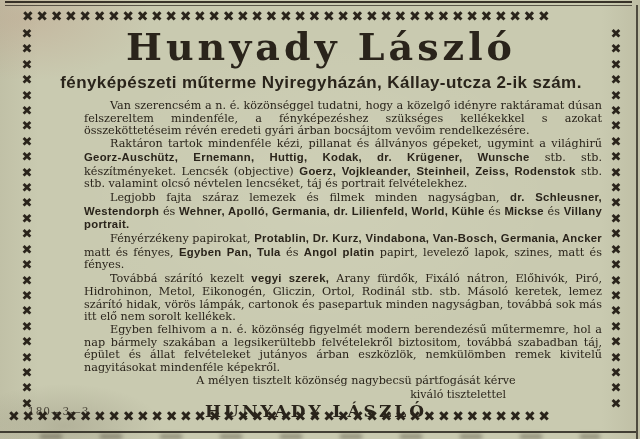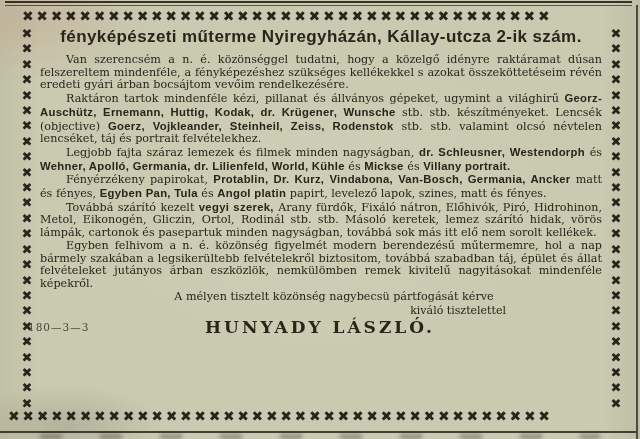--- a/index.html
+++ b/index.html
@@ -41,21 +41,21 @@
   
   .content{position:absolute;left:40px;right:38px;top:24px;}
   .title{
     text-align:center;font-family:"DejaVu Serif",serif;font-weight:700;
     font-size:38px;line-height:46px;letter-spacing:4px;margin:0;white-space:nowrap;
   }
   .subtitle{
     text-align:center;font-family:"Liberation Sans",sans-serif;font-weight:700;
     font-size:17px;line-height:21px;letter-spacing:.4px;margin:2px 0 0 0;white-space:nowrap;
   }
-  .paras{margin-top:7px;}
+  .paras{margin-top:7px;margin-left:44px;}
   .paras p{
     margin:0;text-indent:26px;text-align:justify;
     font-size:11.2px;line-height:12.7px;color:var(--ink);
   }
   .paras p:last-child{text-align:center;}
   .bold-run{font-family:"Liberation Sans",sans-serif;font-weight:700;font-size:11.3px;letter-spacing:.3px;}
   .footer{position:relative;margin-top:1px;}
   .valediction{text-align:right;font-size:11px;line-height:13px;margin:0 96px 0 0;}
   .signature{
     text-align:center;font-family:"DejaVu Serif",serif;font-weight:700;
@@ -73,20 +73,21 @@
   <div class="col-rule-right"></div>
   <div class="rule-bottom"></div>
   <div class="smudge"></div>
 
   <div class="stars stars-h stars-top">✖✖✖✖✖✖✖✖✖✖✖✖✖✖✖✖✖✖✖✖✖✖✖✖✖✖✖✖✖✖✖✖✖✖✖✖✖</div>
   <div class="stars stars-h stars-bottom">✖✖✖✖✖✖✖✖✖✖✖✖✖✖✖✖✖✖✖✖✖✖✖✖✖✖✖✖✖✖✖✖✖✖✖✖✖✖</div>
   <div class="stars stars-v stars-left">✖✖✖✖✖✖✖✖✖✖✖✖✖✖✖✖✖✖✖✖✖✖✖✖✖</div>
   <div class="stars stars-v stars-right">✖✖✖✖✖✖✖✖✖✖✖✖✖✖✖✖✖✖✖✖✖✖✖✖✖</div>
 
   <div class="content">
+    <h1 class="title">Hunyady László</h1>
     <h2 class="subtitle">fényképészeti műterme Nyiregyházán, Kállay-utcza 2-ik szám.</h2>
 
     <div class="paras">
         <p><span>Van szerencsém a n. é. közönséggel tudatni, hogy a közelgő idényre raktáramat dúsan felszereltem mindenféle, a fényképezéshez szükséges kellékekkel s azokat összeköttetéseim révén eredeti gyári árban bocsájtom vevőim rendelkezésére.</span></p>
         <p><span>Raktáron tartok mindenféle kézi, pillanat és állványos gépeket, ugymint a világhirű </span><span class="bold-run">Georz-Auschütz, Ernemann, Huttig, Kodak, dr. Krügener, Wunsche</span><span> stb. stb. készítményeket. Lencsék (objective) </span><span class="bold-run">Goerz, Vojkleander, Steinheil, Zeiss, Rodenstok</span><span> stb. stb. valamint olcsó névtelen lencséket, táj és portrait felvételekhez.</span></p>
         <p><span>Legjobb fajta száraz lemezek és filmek minden nagyságban, </span><span class="bold-run">dr. Schleusner, Westendorph</span><span> és </span><span class="bold-run">Wehner, Apolló, Germania, dr. Lilienfeld, World, Kühle</span><span> és </span><span class="bold-run">Mickse</span><span> és </span><span class="bold-run">Villany portrait.</span></p>
         <p><span>Fényérzékeny papirokat, </span><span class="bold-run">Protablin, Dr. Kurz, Vindabona, Van-Bosch, Germania, Ancker</span><span> matt és fényes, </span><span class="bold-run">Egyben Pan, Tula</span><span> és </span><span class="bold-run">Angol platin</span><span> papirt, levelező lapok, szines, matt és fényes.</span></p>
         <p><span>Továbbá szárító kezelt </span><span class="bold-run">vegyi szerek,</span><span> Arany fürdők, Fixáló nátron, Előhivók, Piró, Hidrohinon, Metol, Eikonogén, Gliczin, Ortol, Rodinál stb. stb. Másoló keretek, lemez szárító hidak, vörös lámpák, cartonok és pasepartuk minden nagyságban, továbbá sok más itt elő nem sorolt kellékek.</span></p>
         <p><span>Egyben felhivom a n. é. közönség figyelmét modern berendezésű műtermemre, hol a nap bármely szakában a legsikerültebb felvételekről biztositom, továbbá szabadban táj, épület és állat felvételeket jutányos árban eszközlök, nemkülömben remek kivitelű nagyitásokat mindenféle képekről.</span></p>
         <p><span>A mélyen tisztelt közönség nagybecsü pártfogását kérve</span></p>

